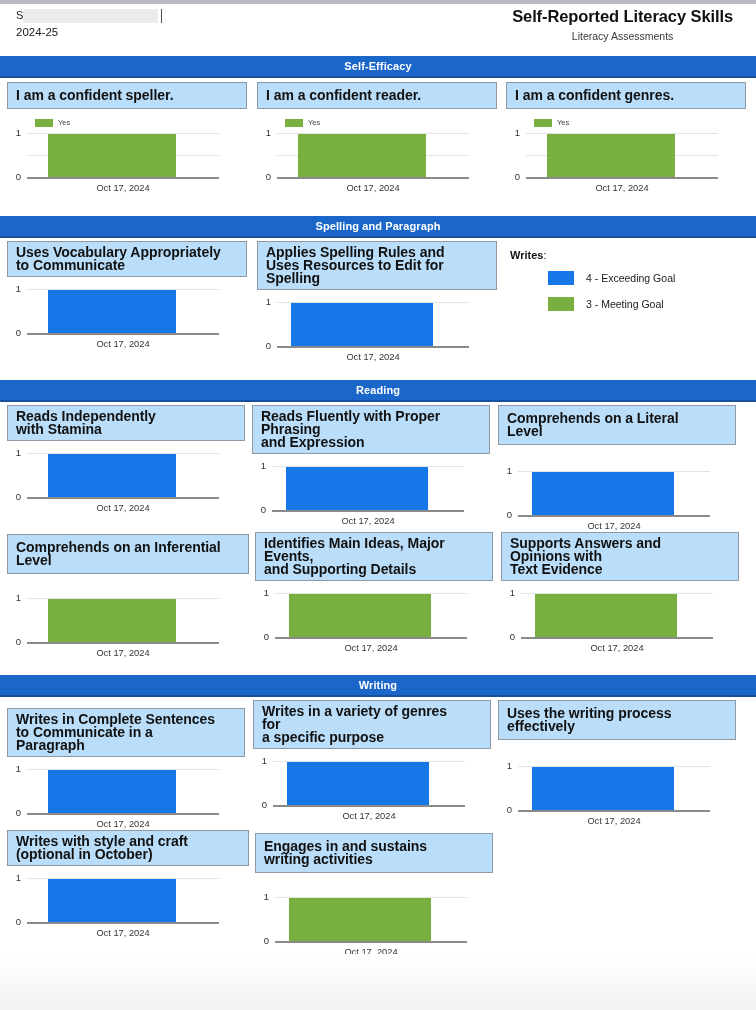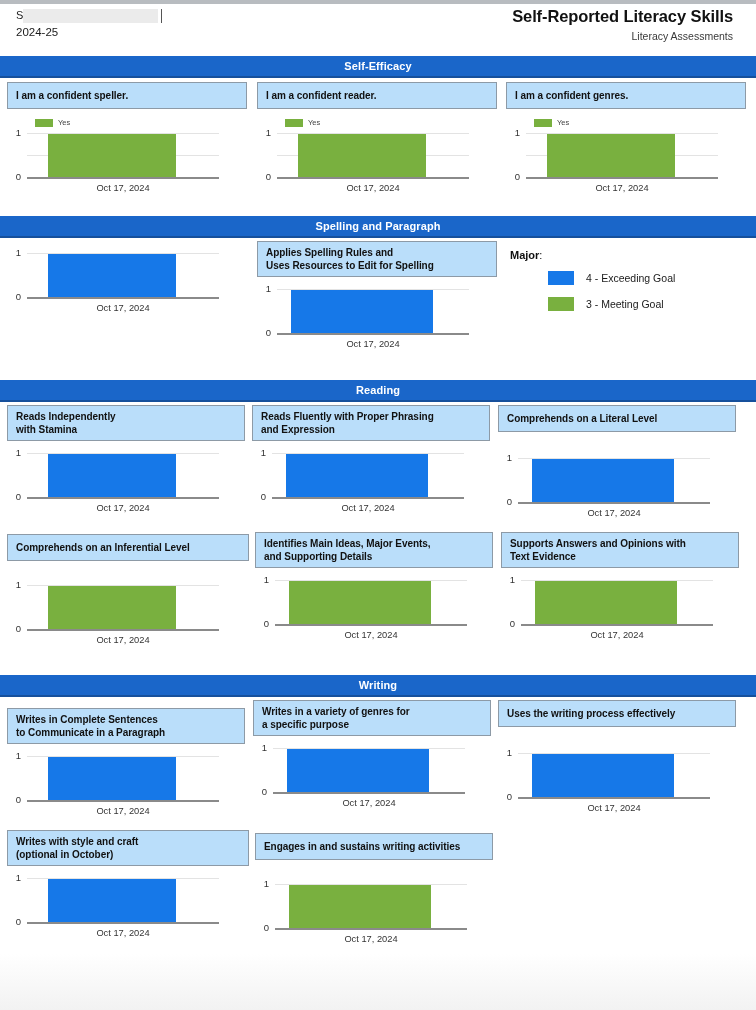--- a/index.html
+++ b/index.html
@@ -52,41 +52,41 @@
   }
   .hdr-right {
     position: absolute; right: 23px; top: 2px;
     text-align: right;
   }
   .hdr-title {
     font-size: 16.5px; font-weight: bold; color: #111;
     letter-spacing: -0.1px; line-height: 21px;
   }
   .hdr-sub {
-    font-size: 10.5px; color: #3a3a3a; line-height: 15px; margin-top: 2px;
+    font-size: 10.5px; color: #3a3a3a; line-height: 15px; margin-top: 2px; text-align: center;
   }
 
   
   .section-band {
     position: absolute; left: 0; width: 756px; height: 22px;
     background: #1a66c9;
     border-bottom: 2px solid #16509c;
     color: #ffffff;
     font-size: 11px; font-weight: bold;
     display: flex; align-items: center; justify-content: center;
     letter-spacing: 0.1px;
   }
 
   
   .card { position: absolute; }
   .card-title {
     background: #badefa;
     border: 1.5px solid #8d9aa6;
     color: #111;
-    font-size: 10px; font-weight: bold;
+    font-size: 14px; font-weight: bold;
     line-height: 13px;
     padding: 4px 25px 4px 8px;
     letter-spacing: -0.05px;
     white-space: pre-line;
   }
   .card-title.onerow { padding-top: 6px; padding-bottom: 6px; }
 
   
   .chart { position: relative; margin-top: 5px; }
   .chart-legend {
@@ -198,20 +198,22 @@
         <div class="axisline" style="left:20px; top:45px; width:192px;"></div>
         <div class="bar" style="left:41px; top:2px; width:128px; height:43px; background:#79b03f;"></div>
       </div>
       <div class="xlabel" style="left:20px; top:69px; width:192px;">Oct 17, 2024</div>
     </div>
   </div>
 
   <div class="section-band" style="top:216px;">Spelling and Paragraph</div>
 
   <div class="card" style="left:7px; top:241px; width:240px;">
+    <div class="card-title">Uses Vocabulary Appropriately
+to Communicate</div>
     <div class="chart" style="height:72px;">
       <div class="plot" style="left:0; top:6px; width:240px; height:48px;">
         <div class="ytick" style="left:0; top:-4px; width:14px;">1</div>
         <div class="ytick" style="left:0; top:40px; width:14px;">0</div>
         <div class="gridline" style="left:20px; top:1px;  width:192px;"></div>
         <div class="axisline" style="left:20px; top:45px; width:192px;"></div>
         <div class="bar" style="left:41px; top:2px; width:128px; height:43px; background:#1678e8;"></div>
       </div>
       <div class="xlabel" style="left:20px; top:57px; width:192px;">Oct 17, 2024</div>
     </div>
@@ -226,21 +228,21 @@
         <div class="ytick" style="left:0; top:40px; width:14px;">0</div>
         <div class="gridline" style="left:20px; top:1px;  width:192px;"></div>
         <div class="axisline" style="left:20px; top:45px; width:192px;"></div>
         <div class="bar" style="left:34px; top:2px; width:142px; height:43px; background:#1678e8;"></div>
       </div>
       <div class="xlabel" style="left:20px; top:57px; width:192px;">Oct 17, 2024</div>
     </div>
   </div>
 
   <div class="legendpanel" style="left:510px; top:249px; width:240px;">
-    <div class="legend-heading"><span>Major</span><span class="colon">:</span></div>
+    <div class="legend-heading"><span>Writes</span><span class="colon">:</span></div>
     <div class="legend-row">
       <span class="legend-swatch" style="background:#1678e8;"></span>
       <span class="legend-text">4 - Exceeding Goal</span>
     </div>
     <div class="legend-row">
       <span class="legend-swatch" style="background:#79b03f;"></span>
       <span class="legend-text">3 - Meeting Goal</span>
     </div>
   </div>
 

